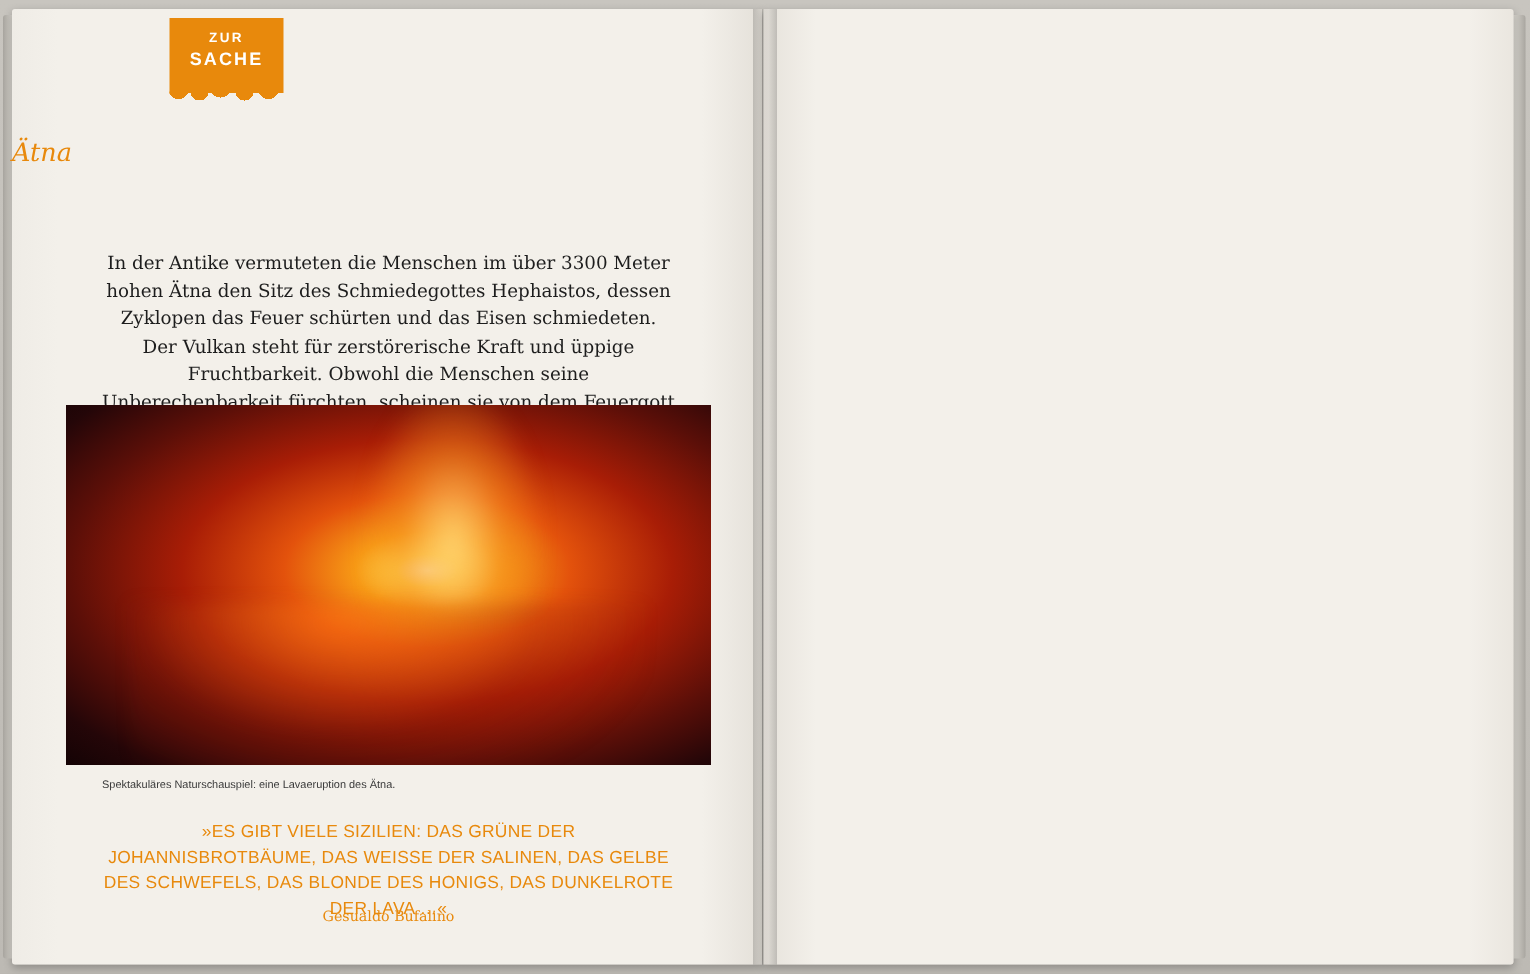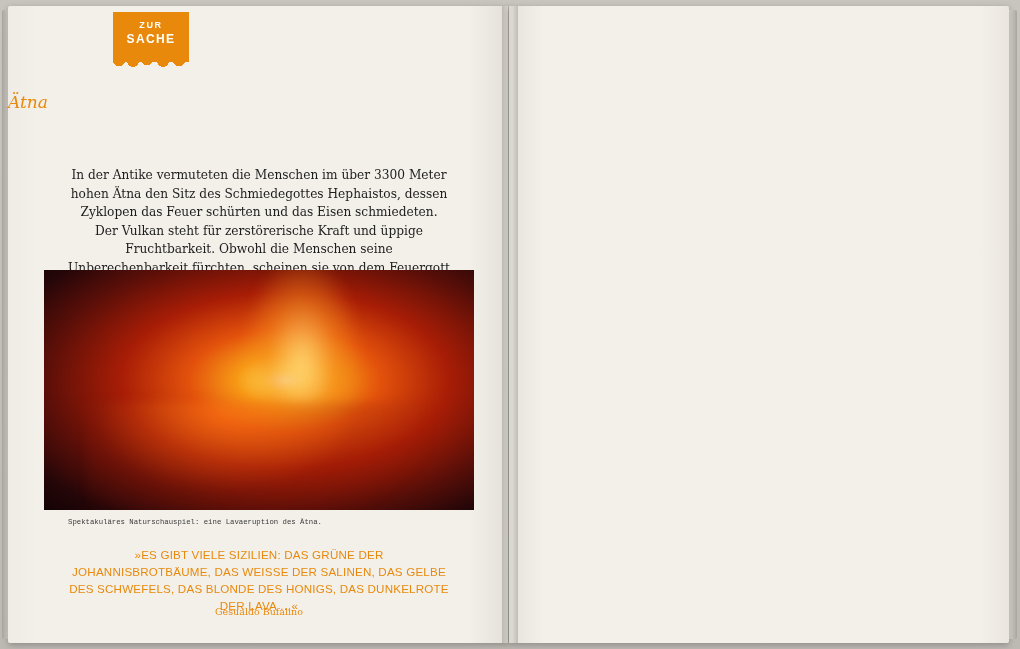--- a/index.html
+++ b/index.html
@@ -70,21 +70,21 @@
     background:radial-gradient(ellipse at 50% 70%,rgba(255,215,120,.85) 0%,rgba(244,140,30,.55) 40%,rgba(120,20,10,0) 72%);
     filter:blur(6px);
   }
   .lava1{
     position:absolute;left:10%;top:55%;width:80%;height:55%;
     background:radial-gradient(ellipse at 40% 10%,rgba(255,120,20,.55) 0%,rgba(140,25,8,.2) 45%,rgba(0,0,0,0) 75%);
     filter:blur(5px);
   }
   .photo-caption{
     position:absolute;left:60px;top:512px;width:330px;
-    font-size:7.3px;color:#3a3a3a;font-family:Liberation Mono, monospace;
+    font-size:7.3px;color:#3a3a3a;font-family:Liberation Sans, sans-serif;
   }
   .pullquote{
     position:absolute;left:58px;top:540px;width:386px;text-align:center;
     font-size:11.6px;font-weight:normal;color:#e8890c;line-height:17px;letter-spacing:.2px;
   }
   .pullquote-author{
     position:absolute;left:58px;top:600px;width:386px;text-align:center;
     font-family:"DejaVu Serif",serif;font-size:9.5px;color:#e8890c;
   }
 </style>

